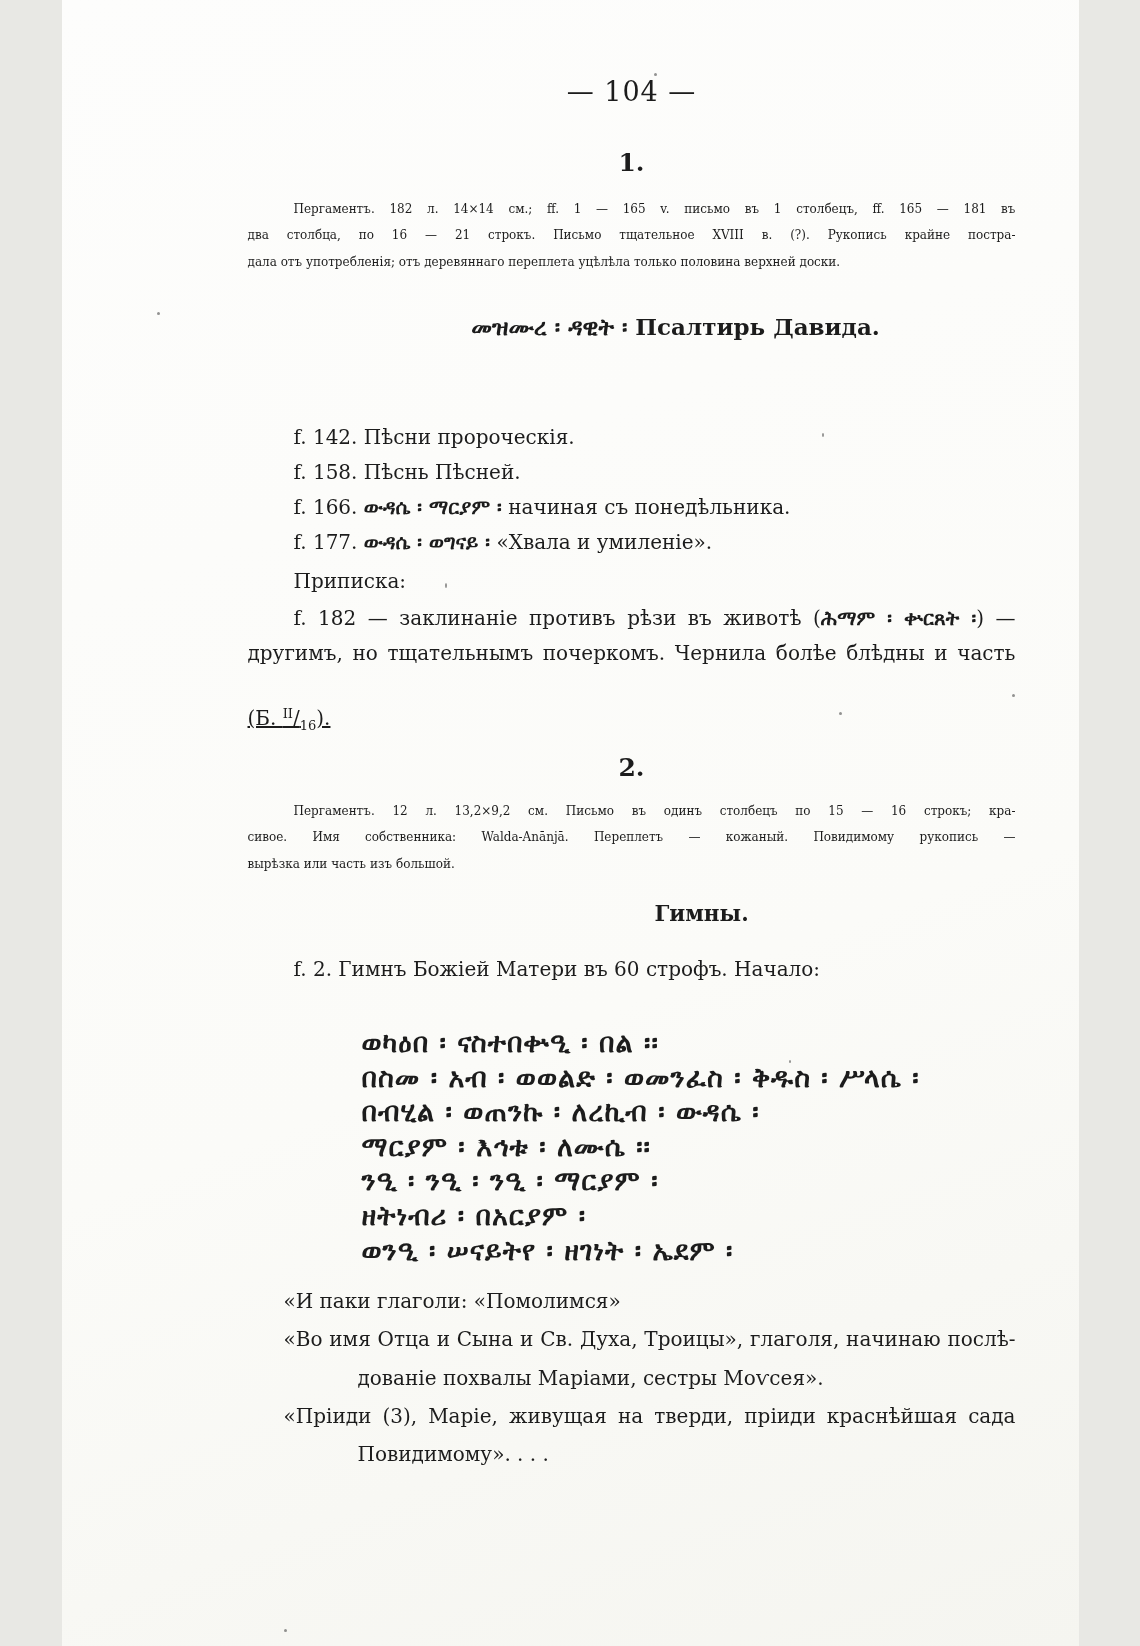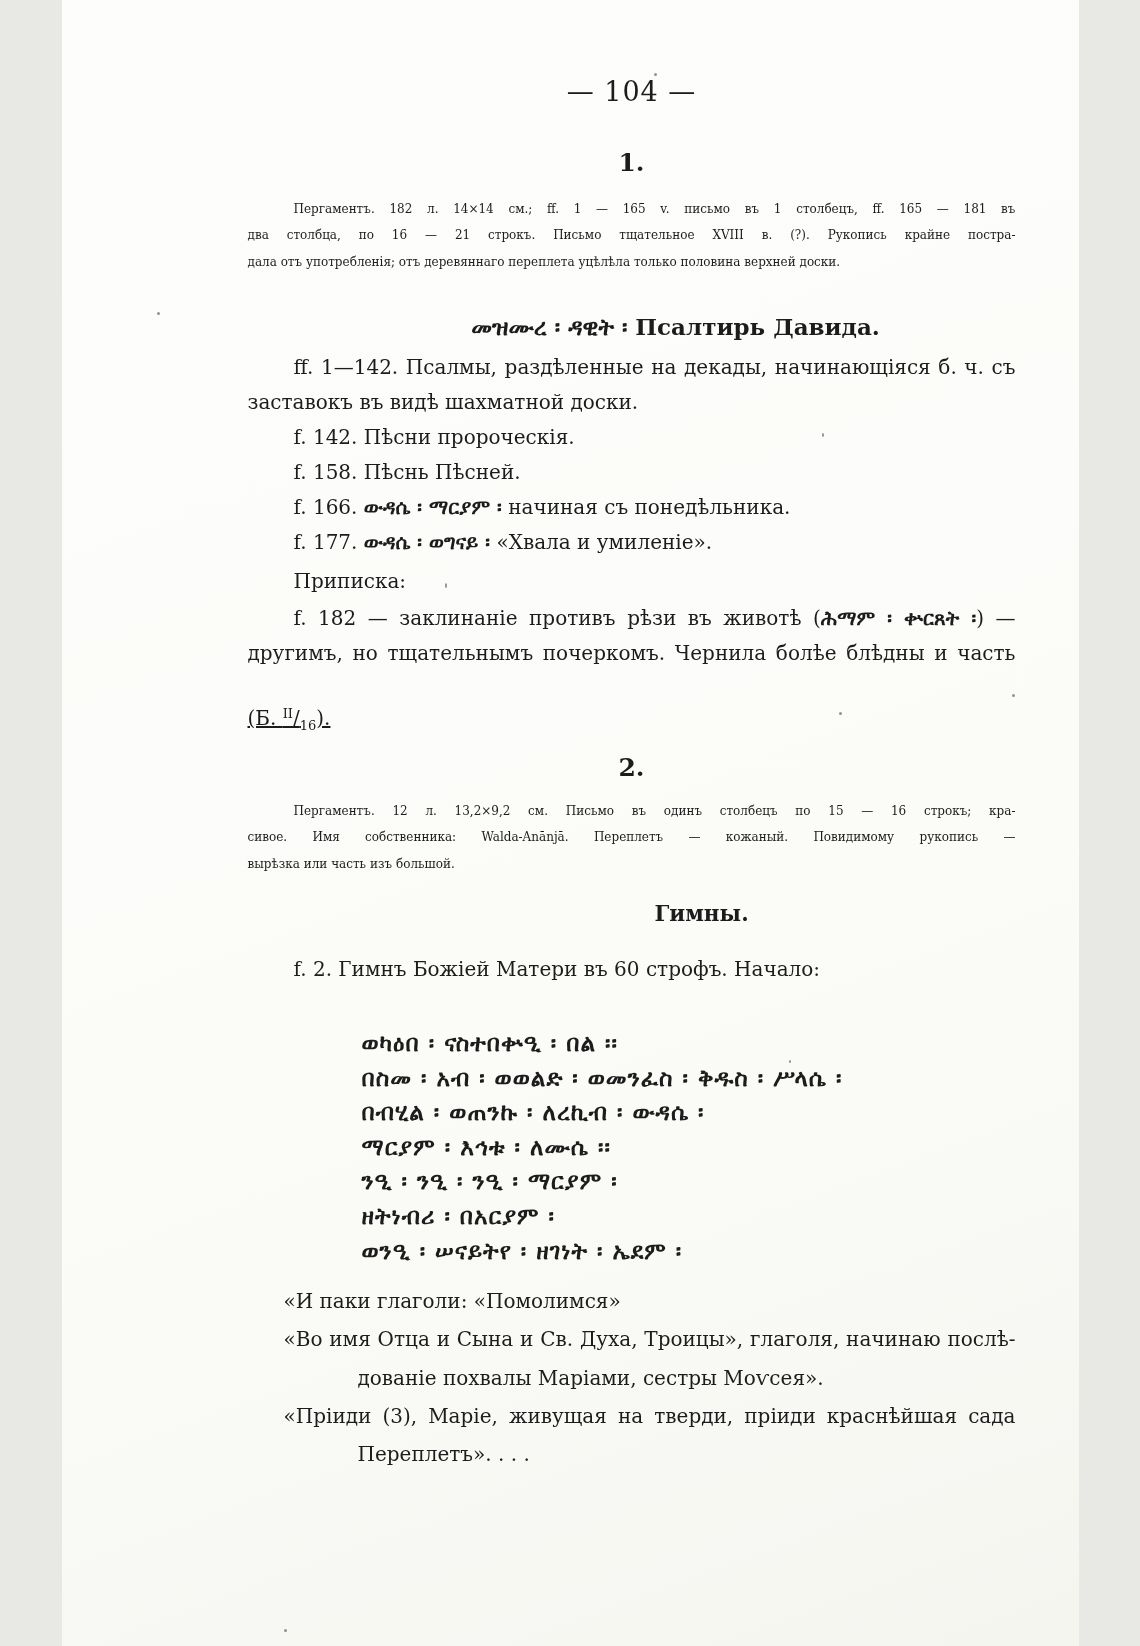--- a/index.html
+++ b/index.html
@@ -20,21 +20,21 @@
   .sline{display:block;font-size:12px;line-height:24px;height:26.3px;white-space:normal;}
   .mline{display:block;font-size:20px;line-height:35px;height:35px;}
   .qline{display:block;font-size:20px;line-height:38.3px;height:38.3px;margin-left:36px;}
   .just{text-align:justify;text-align-last:justify;}
   .ind{padding-left:46px;}
   .ind2{padding-left:74px;}
   .title{font-size:23px;font-weight:bold;padding-left:44px;}
   .title .geez{margin-right:8px;}
   .geez{font-weight:bold;}
   .section-title{font-size:21.5px;font-weight:bold;padding-left:70px;}
-  .vline{display:block;font-size:23px;line-height:34.6px;height:34.6px;font-weight:bold;padding-left:114px;letter-spacing:1px;}
+  .vline{display:block;font-size:27px;line-height:34.6px;height:34.6px;font-weight:bold;padding-left:114px;letter-spacing:1px;}
   .shelf{padding-right:50px;font-size:20px;text-decoration:underline;}
   .shelf sup{font-size:13px;vertical-align:7px;}
   .shelf sub{font-size:13px;vertical-align:-5px;}
   .speck{position:absolute;background:#3a3a3a;border-radius:50%;opacity:.55;}
 </style>
 </head>
 <body>
 
 <div class="page">
 
@@ -45,24 +45,20 @@
   <div class="abs col" style="top:197px">
     <span class="sline just ind">Пергаментъ. 182 л. 14×14 см.; ff. 1 — 165 v. письмо въ 1 столбецъ, ff. 165 — 181 въ</span>
     <span class="sline just">два столбца, по 16 — 21 строкъ. Письмо тщательное XVIII в. (?). Рукопись крайне постра-</span>
     <span class="sline">дала отъ употребленія; отъ деревяннаго переплета уцѣлѣла только половина верхней доски.</span>
   </div>
 
   <div class="abs col center title" style="top:313px">
     <span class="geez">መዝሙረ ፡ ዳዊት ፡</span><span>Псалтирь Давида.</span>
   </div>
 
-  <div class="abs col" style="top:350px">
-    <span class="mline just ind">ff. 1—142. Псалмы, раздѣленные на декады, начинающіяся б. ч. съ</span>
-    <span class="mline">заставокъ въ видѣ шахматной доски.</span>
-  </div>
 
   <div class="abs col mline ind" style="top:420px">f. 142. Пѣсни пророческія.</div>
   <div class="abs col mline ind" style="top:455px">f. 158. Пѣснь Пѣсней.</div>
 
   <div class="abs col mline ind" style="top:490px">
     <span>f. 166. </span><span class="geez">ውዳሴ ፡ ማርያም ፡</span><span> начиная съ понедѣльника.</span>
   </div>
 
   <div class="abs col mline ind" style="top:525px">
     <span>f. 177. </span><span class="geez">ውዳሴ ፡ ወግናይ ፡</span><span> «Хвала и умиленіе».</span>
@@ -99,21 +95,21 @@
     <span class="vline geez">ንዒ ፡ ንዒ ፡ ንዒ ፡ ማርያም ፡</span>
     <span class="vline geez">ዘትነብሪ ፡ በአርያም ፡</span>
     <span class="vline geez">ወንዒ ፡ ሠናይትየ ፡ ዘገነት ፡ ኤደም ፡</span>
   </div>
 
   <div class="abs col" style="top:1282px">
     <span class="qline">«И паки глаголи: «Помолимся»</span>
     <span class="qline just">«Во имя Отца и Сына и Св. Духа, Троицы», глаголя, начинаю послѣ-</span>
     <span class="qline ind2">дованіе похвалы Маріами, сестры Моѵсея».</span>
     <span class="qline just">«Пріиди (3), Маріе, живущая на тверди, пріиди краснѣйшая сада</span>
-    <span class="qline ind2">Переплетъ». . . .</span>
+    <span class="qline ind2">Повидимому». . . .</span>
   </div>
 
   <i class="speck" style="left:592px;top:73px;width:3px;height:3px"></i>
   <i class="speck" style="left:95px;top:312px;width:3px;height:3px"></i>
   <i class="speck" style="left:760px;top:433px;width:2px;height:4px"></i>
   <i class="speck" style="left:383px;top:583px;width:2px;height:5px"></i>
   <i class="speck" style="left:777px;top:712px;width:3px;height:3px"></i>
   <i class="speck" style="left:950px;top:694px;width:3px;height:3px"></i>
   <i class="speck" style="left:447px;top:973px;width:2px;height:3px"></i>
   <i class="speck" style="left:727px;top:1060px;width:2px;height:3px"></i>

